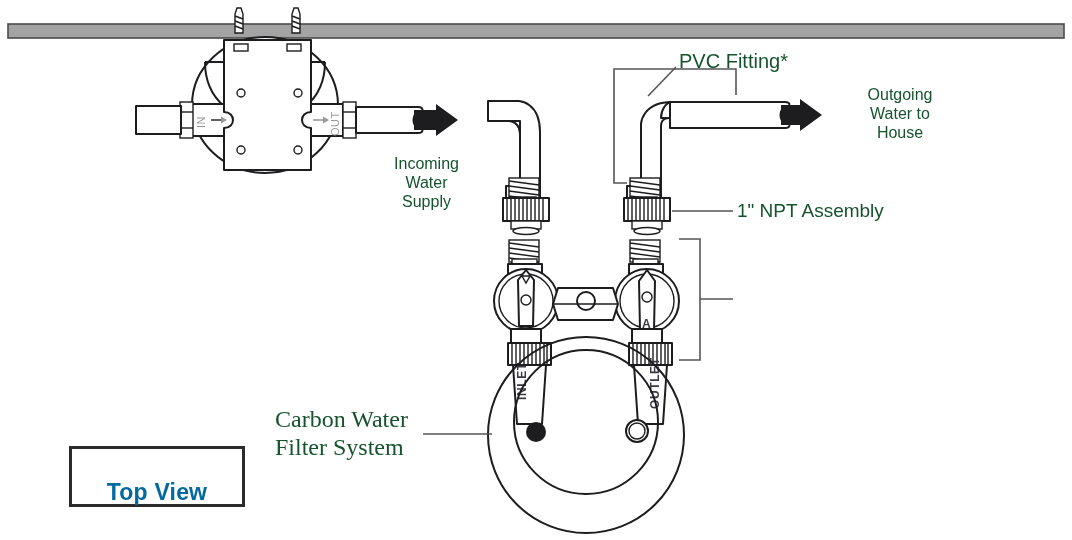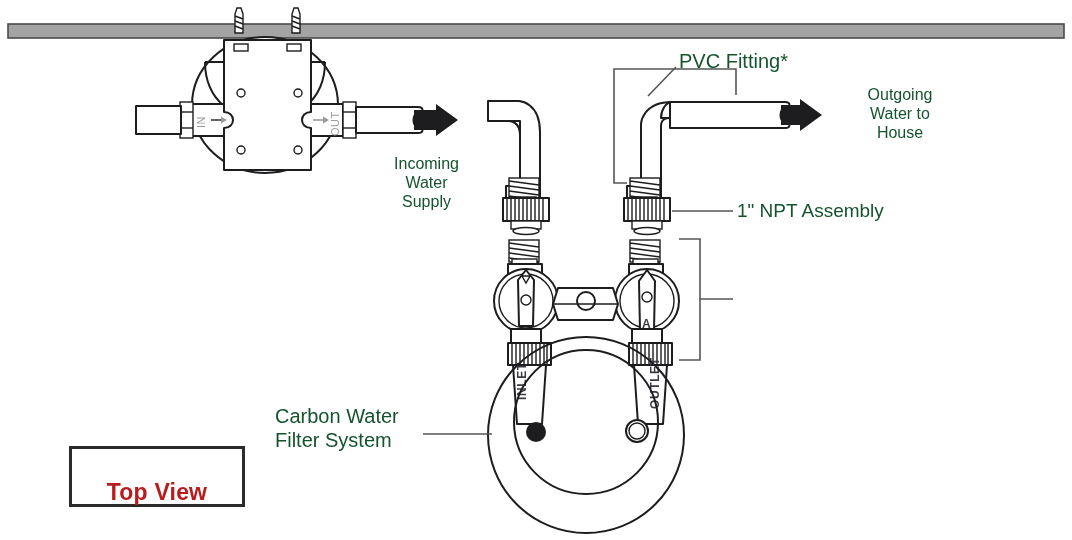--- a/index.html
+++ b/index.html
@@ -20,29 +20,29 @@
     white-space:pre;
   }
   .lbl-center{text-align:center;}
   .lbl-left{text-align:left;}
 
   #label-incoming{left:364px;top:155px;width:125px;font-size:16px;}
   #label-pvc{left:679px;top:50px;font-size:20px;}
   #label-outgoing{left:840px;top:86px;width:120px;font-size:16px;}
   #label-npt{left:737px;top:200px;font-size:19px;}
   #label-bypass{left:737px;top:287px;font-size:19px;}
-  #label-carbon{left:275px;top:405px;width:150px;font-size:20px;}
+  #label-carbon{left:275px;top:405px;width:150px;font-size:24px;font-family:Liberation Serif, serif;}
   #label-note{left:745px;top:438px;font-size:19px;}
 
   #topview-box{
     position:absolute;left:69px;top:446px;width:170px;height:55px;
     border:3px solid #2b2b2b;background:#fff;
     display:flex;align-items:center;justify-content:center;
   }
-  #topview-box .tv-text{font-size:23px;font-weight:bold;color:#b91c1c;letter-spacing:.2px;margin-top:31px;}
+  #topview-box .tv-text{font-size:23px;font-weight:bold;color:#0369a1;letter-spacing:.2px;margin-top:31px;}
 </style>
 </head>
 <body>
 
 <div id="stage">
 
   <svg id="diagram" viewBox="0 0 1072 540">
     <defs>
       <style>
         .ln   { fill:none; stroke:#1d1d1f; stroke-width:2; stroke-linejoin:round; stroke-linecap:butt; }

